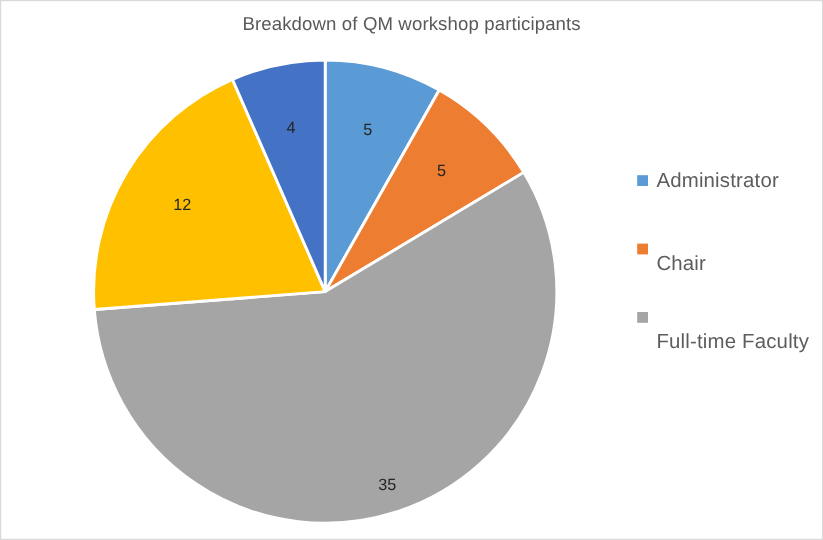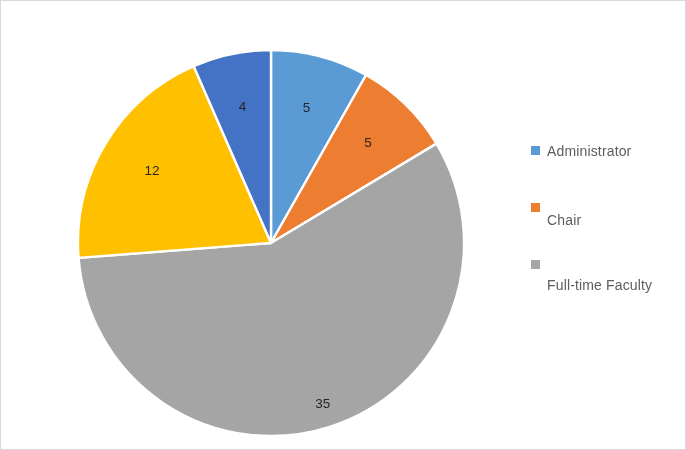--- a/index.html
+++ b/index.html
@@ -66,32 +66,33 @@
     align-items: center;
     height: 57px;
   }
   .legend-swatch {
     width: 9px;
     height: 9px;
     flex: 0 0 9px;
     margin-right: 7px;
   }
   .legend-label {
-    font-size: 14px;
+    font-size: 17px;
     color: #5d5d5d;
     font-family: "Liberation Sans", sans-serif;
     white-space: nowrap;
     letter-spacing: 0.15px;
   }
 </style>
 </head>
 <body>
 
 <div id="chart-frame">
 
+  <div id="chart-title">Breakdown of QM workshop participants</div>
 
   <div id="plot-area">
     <svg id="pie-svg" width="520" height="418" viewBox="0 0 520 418">
       <g id="slices-group">
           <path class="slice-path" d="M 270 212 L 270.00 19.00 A 193 193 0 0 1 365.06 44.03 Z" fill="#5B9BD5"></path>
           <path class="slice-path" d="M 270 212 L 365.06 44.03 A 193 193 0 0 1 435.46 112.64 Z" fill="#ED7D31"></path>
           <path class="slice-path" d="M 270 212 L 435.46 112.64 A 193 193 0 1 1 77.58 226.89 Z" fill="#A5A5A5"></path>
           <path class="slice-path" d="M 270 212 L 77.58 226.89 A 193 193 0 0 1 192.71 35.15 Z" fill="#FFC000"></path>
           <path class="slice-path" d="M 270 212 L 192.71 35.15 A 193 193 0 0 1 270.00 19.00 Z" fill="#4472C4"></path>
         </g>

